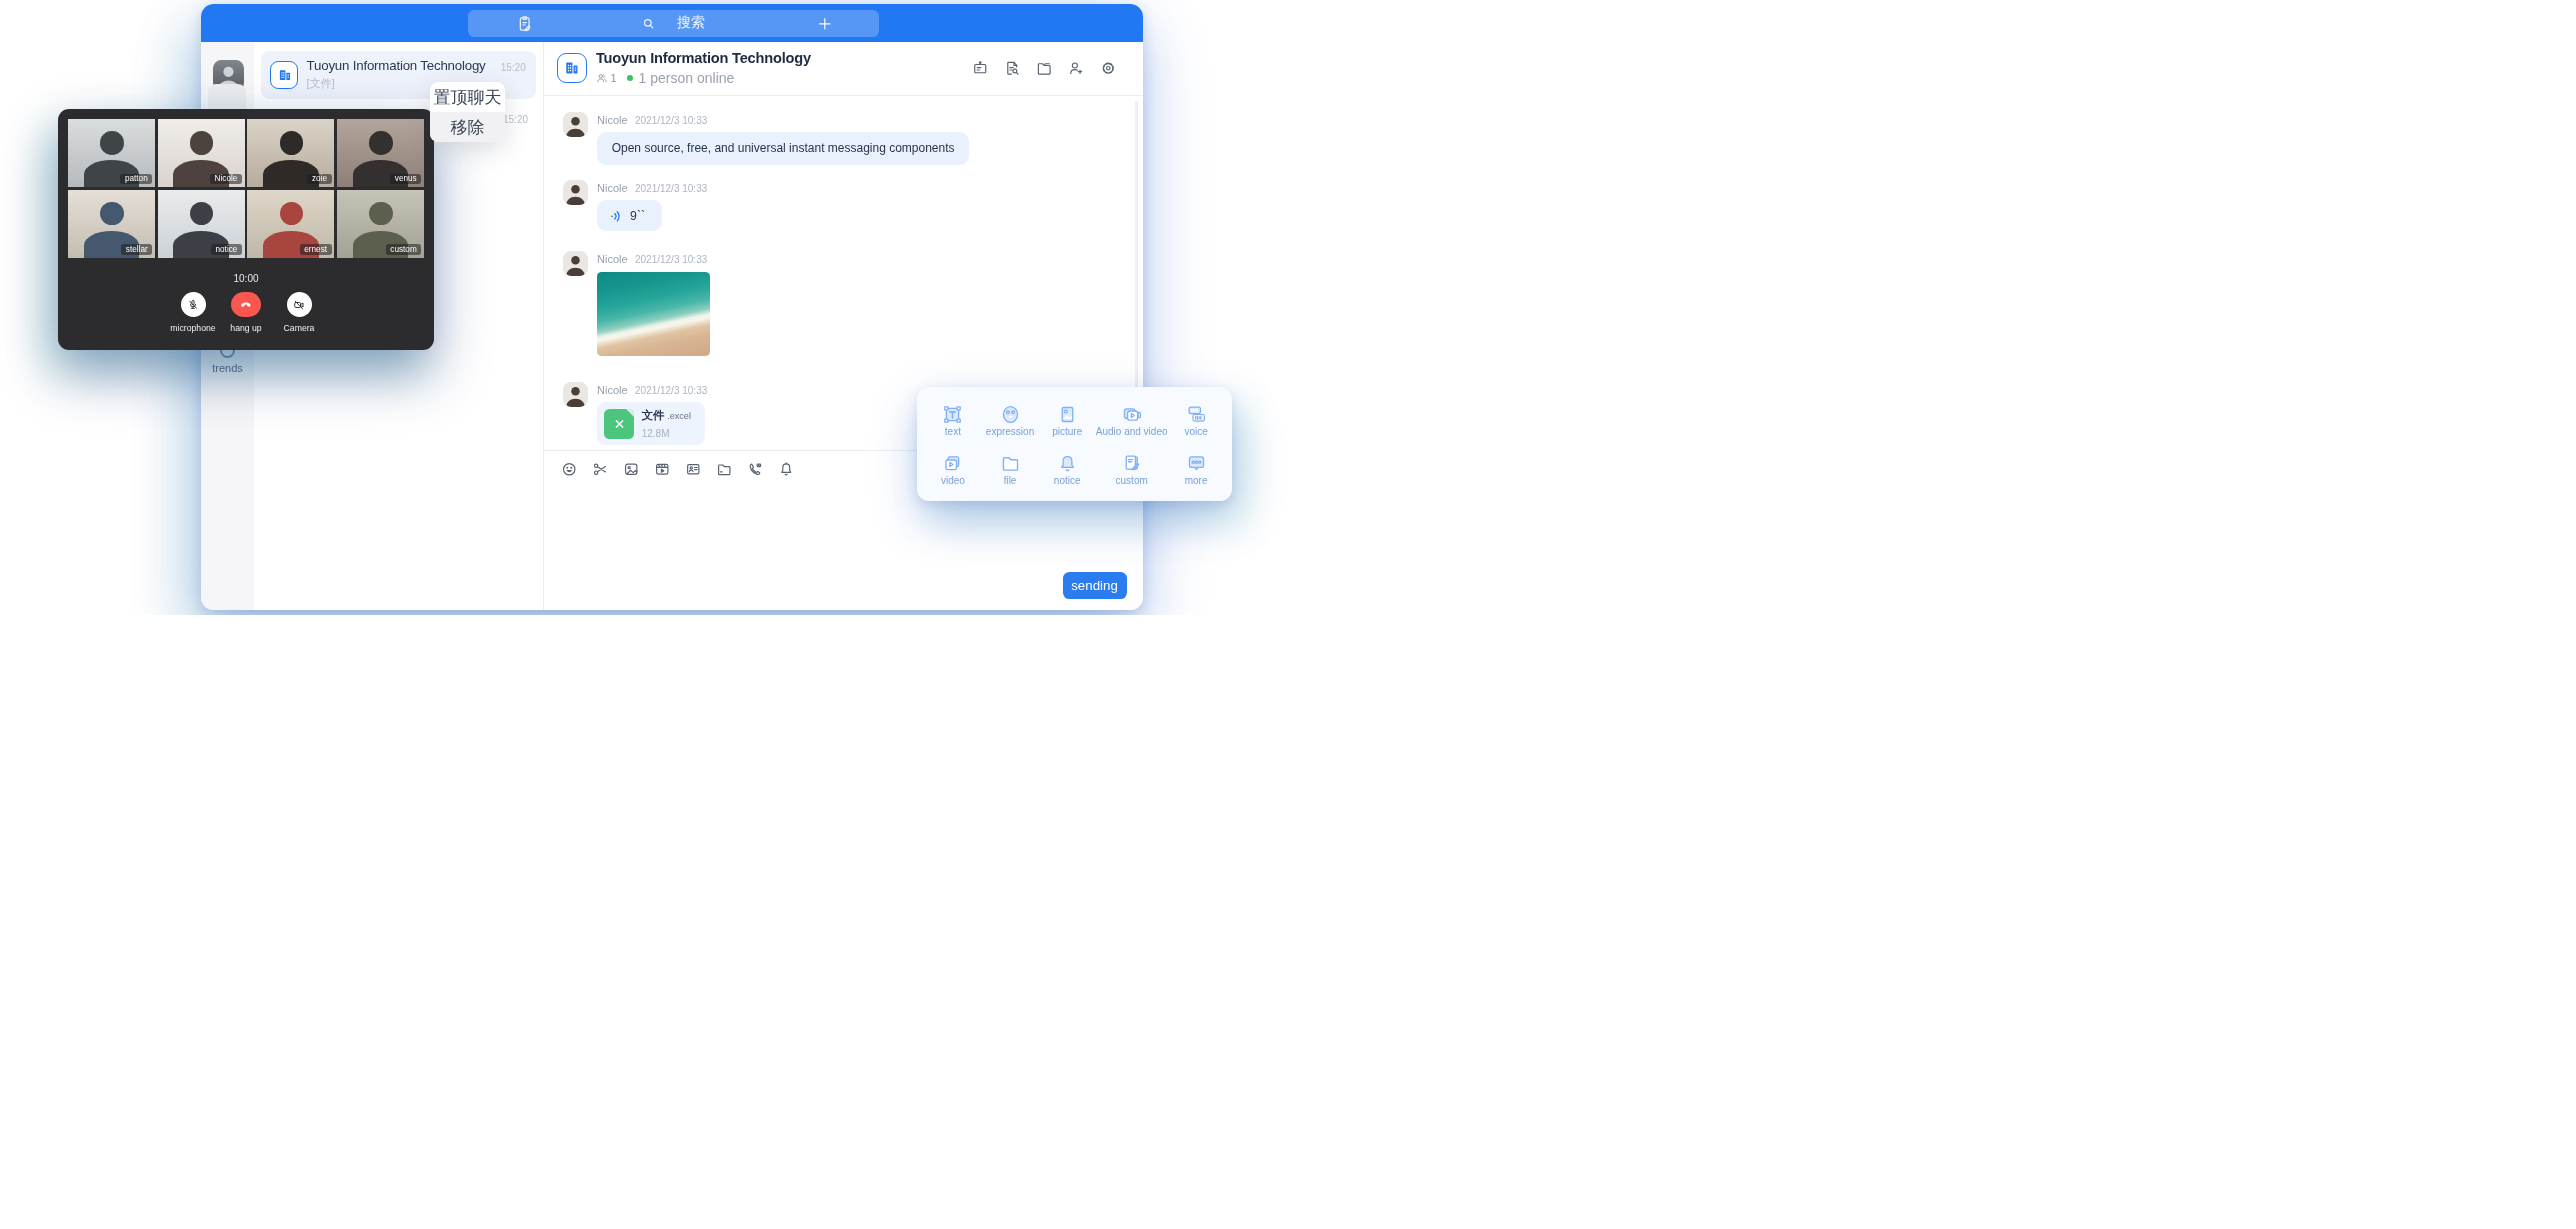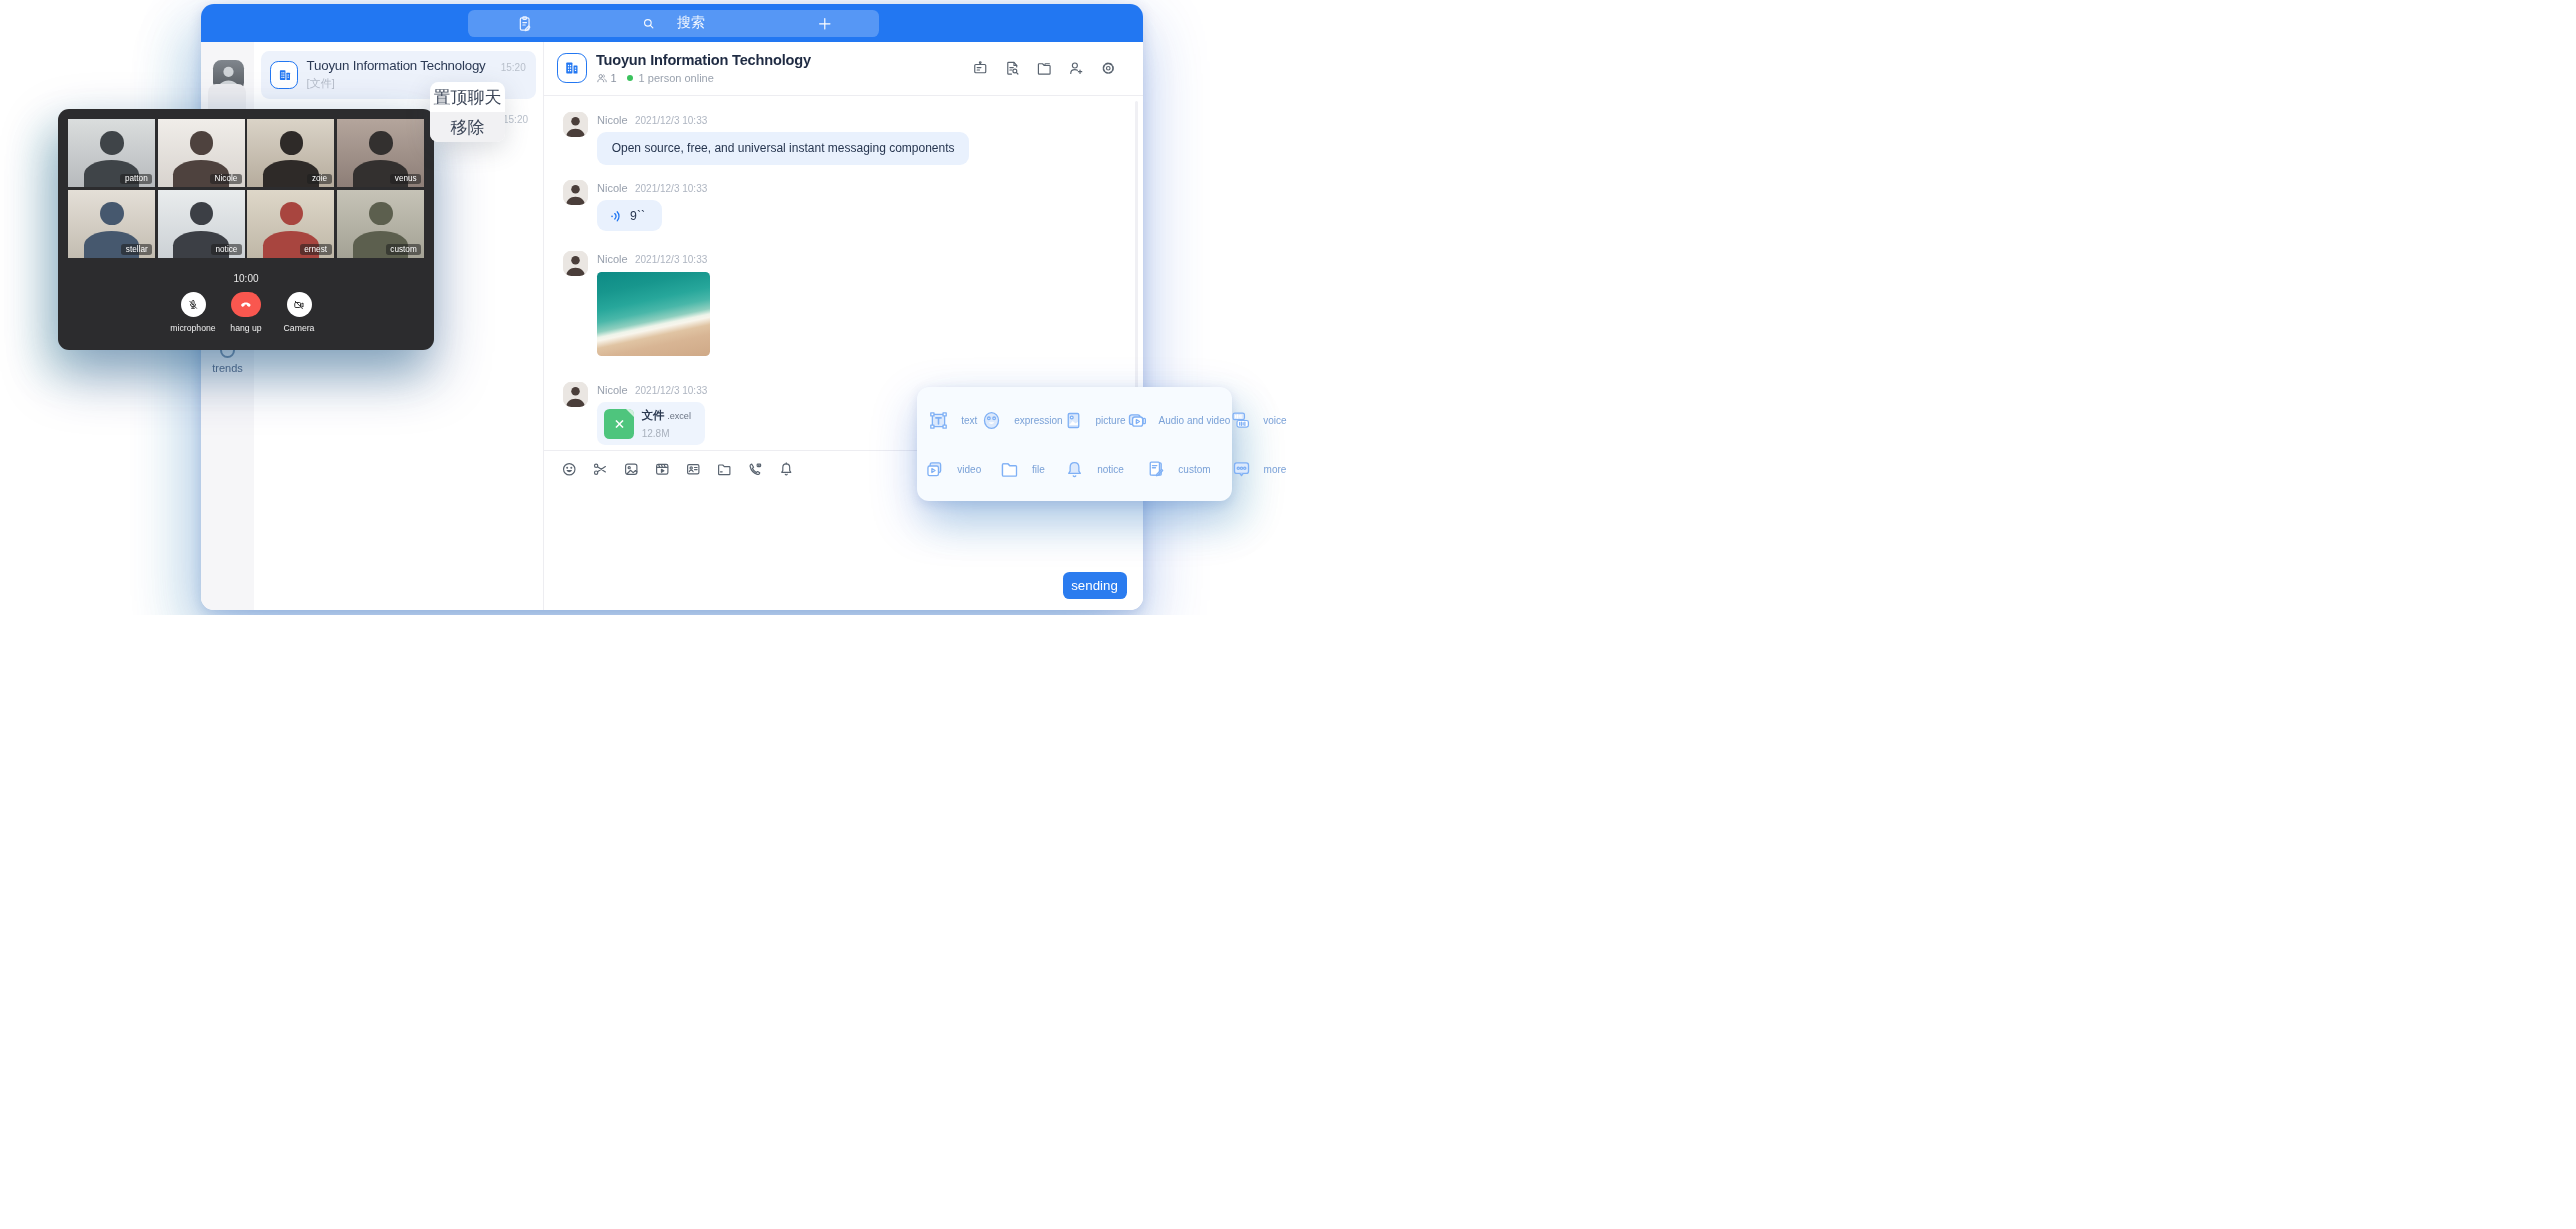--- a/index.html
+++ b/index.html
@@ -45,21 +45,21 @@
   .chat-main { flex:1; position:relative; background:#fff; min-width:0; }
   .chat-header { height:54px; display:flex; align-items:center; padding-left:12.8px; border-bottom:0.9px solid #ededf1; }
   .header-tile { width:30px; height:30px; border:1.8px solid #2277f2; background:#fff; border-radius:9.1px;
     display:flex; align-items:center; justify-content:center; flex:none; }
   .header-info { margin-left:9.1px; }
   .chat-title { font-size:14.6px; font-weight:bold; color:#1f2b43; letter-spacing:-0.2px; }
   .chat-sub { display:flex; align-items:center; margin-top:3.7px; }
   .member-icon { color:#8b93a1; display:flex; }
   .member-count { font-size:11px; color:#8b93a1; margin-left:2.7px; }
   .online-dot { width:6.4px; height:6.4px; border-radius:50%; background:#3bc25d; margin-left:10px; }
-  .online-text { font-size:11px; color:#9aa2ae; margin-left:5.5px; }
+  .online-text { font-size:14px; color:#9aa2ae; margin-left:5.5px; }
   .header-actions { margin-left:auto; display:flex; align-items:center; gap:15.6px; padding-right:26.5px; color:#59636f; }
   .header-actions .hicon { display:flex; }
 
   
   .messages { padding:16.5px 0 0 19px; }
   .msg { display:flex; }
   .msg.m1 { margin-bottom:15.6px; } .msg.m2 { margin-bottom:20px; } .msg.m3 { margin-bottom:26.5px; }
   .msg-avatar { width:25px; height:25px; border-radius:8.2px; overflow:hidden; flex:none; background:#eae6e2; }
   .msg-body { margin-left:9.1px; }
   .msg-meta { display:flex; align-items:baseline; gap:7.3px; padding-top:1.8px; }
@@ -117,21 +117,21 @@
   .call-controls { display:flex; justify-content:center; margin-top:8.2px; }
   .ctl-col { width:53px; display:flex; flex-direction:column; align-items:center; }
   .ctl-btn { width:25px; height:25px; border-radius:50%; background:#fff; display:flex; align-items:center; justify-content:center; color:#2e2e2e; cursor:pointer; }
   .ctl-btn.hang { width:30px; border-radius:12.8px; background:#f9574f; color:#fff; }
   .ctl-label { margin-top:5.5px; font-size:8.7px; color:#f0f0f0; }
 
   
   .popup { position:absolute; left:917px; top:387px; width:315px; height:114px; background:#f7fbff; border-radius:12px; z-index:35;
     box-shadow:0 18.3px 46px rgba(29,78,216,.26), 14.6px 22px 40px rgba(13,148,136,.16), 0 3.7px 11px rgba(30,60,150,.12);
     display:grid; grid-template-columns:repeat(5,1fr); grid-template-rows:1fr 1fr; padding:10px 7.3px 8.2px; row-gap:3.7px; }
-  .popup-item { display:flex; align-items:center; justify-content:center; gap:12px; cursor:pointer; }
+  .popup-item { display:flex; flex-direction:column; align-items:center; justify-content:center; gap:1px; cursor:pointer; }
   .popup-item .picon { display:flex; color:#7fb0f5; }
   .popup-label { font-size:10px; color:#7aa1d7; white-space:nowrap; }
 </style>
 </head>
 <body>
 
 <div class="canvas">
 
   <div class="window">
 

